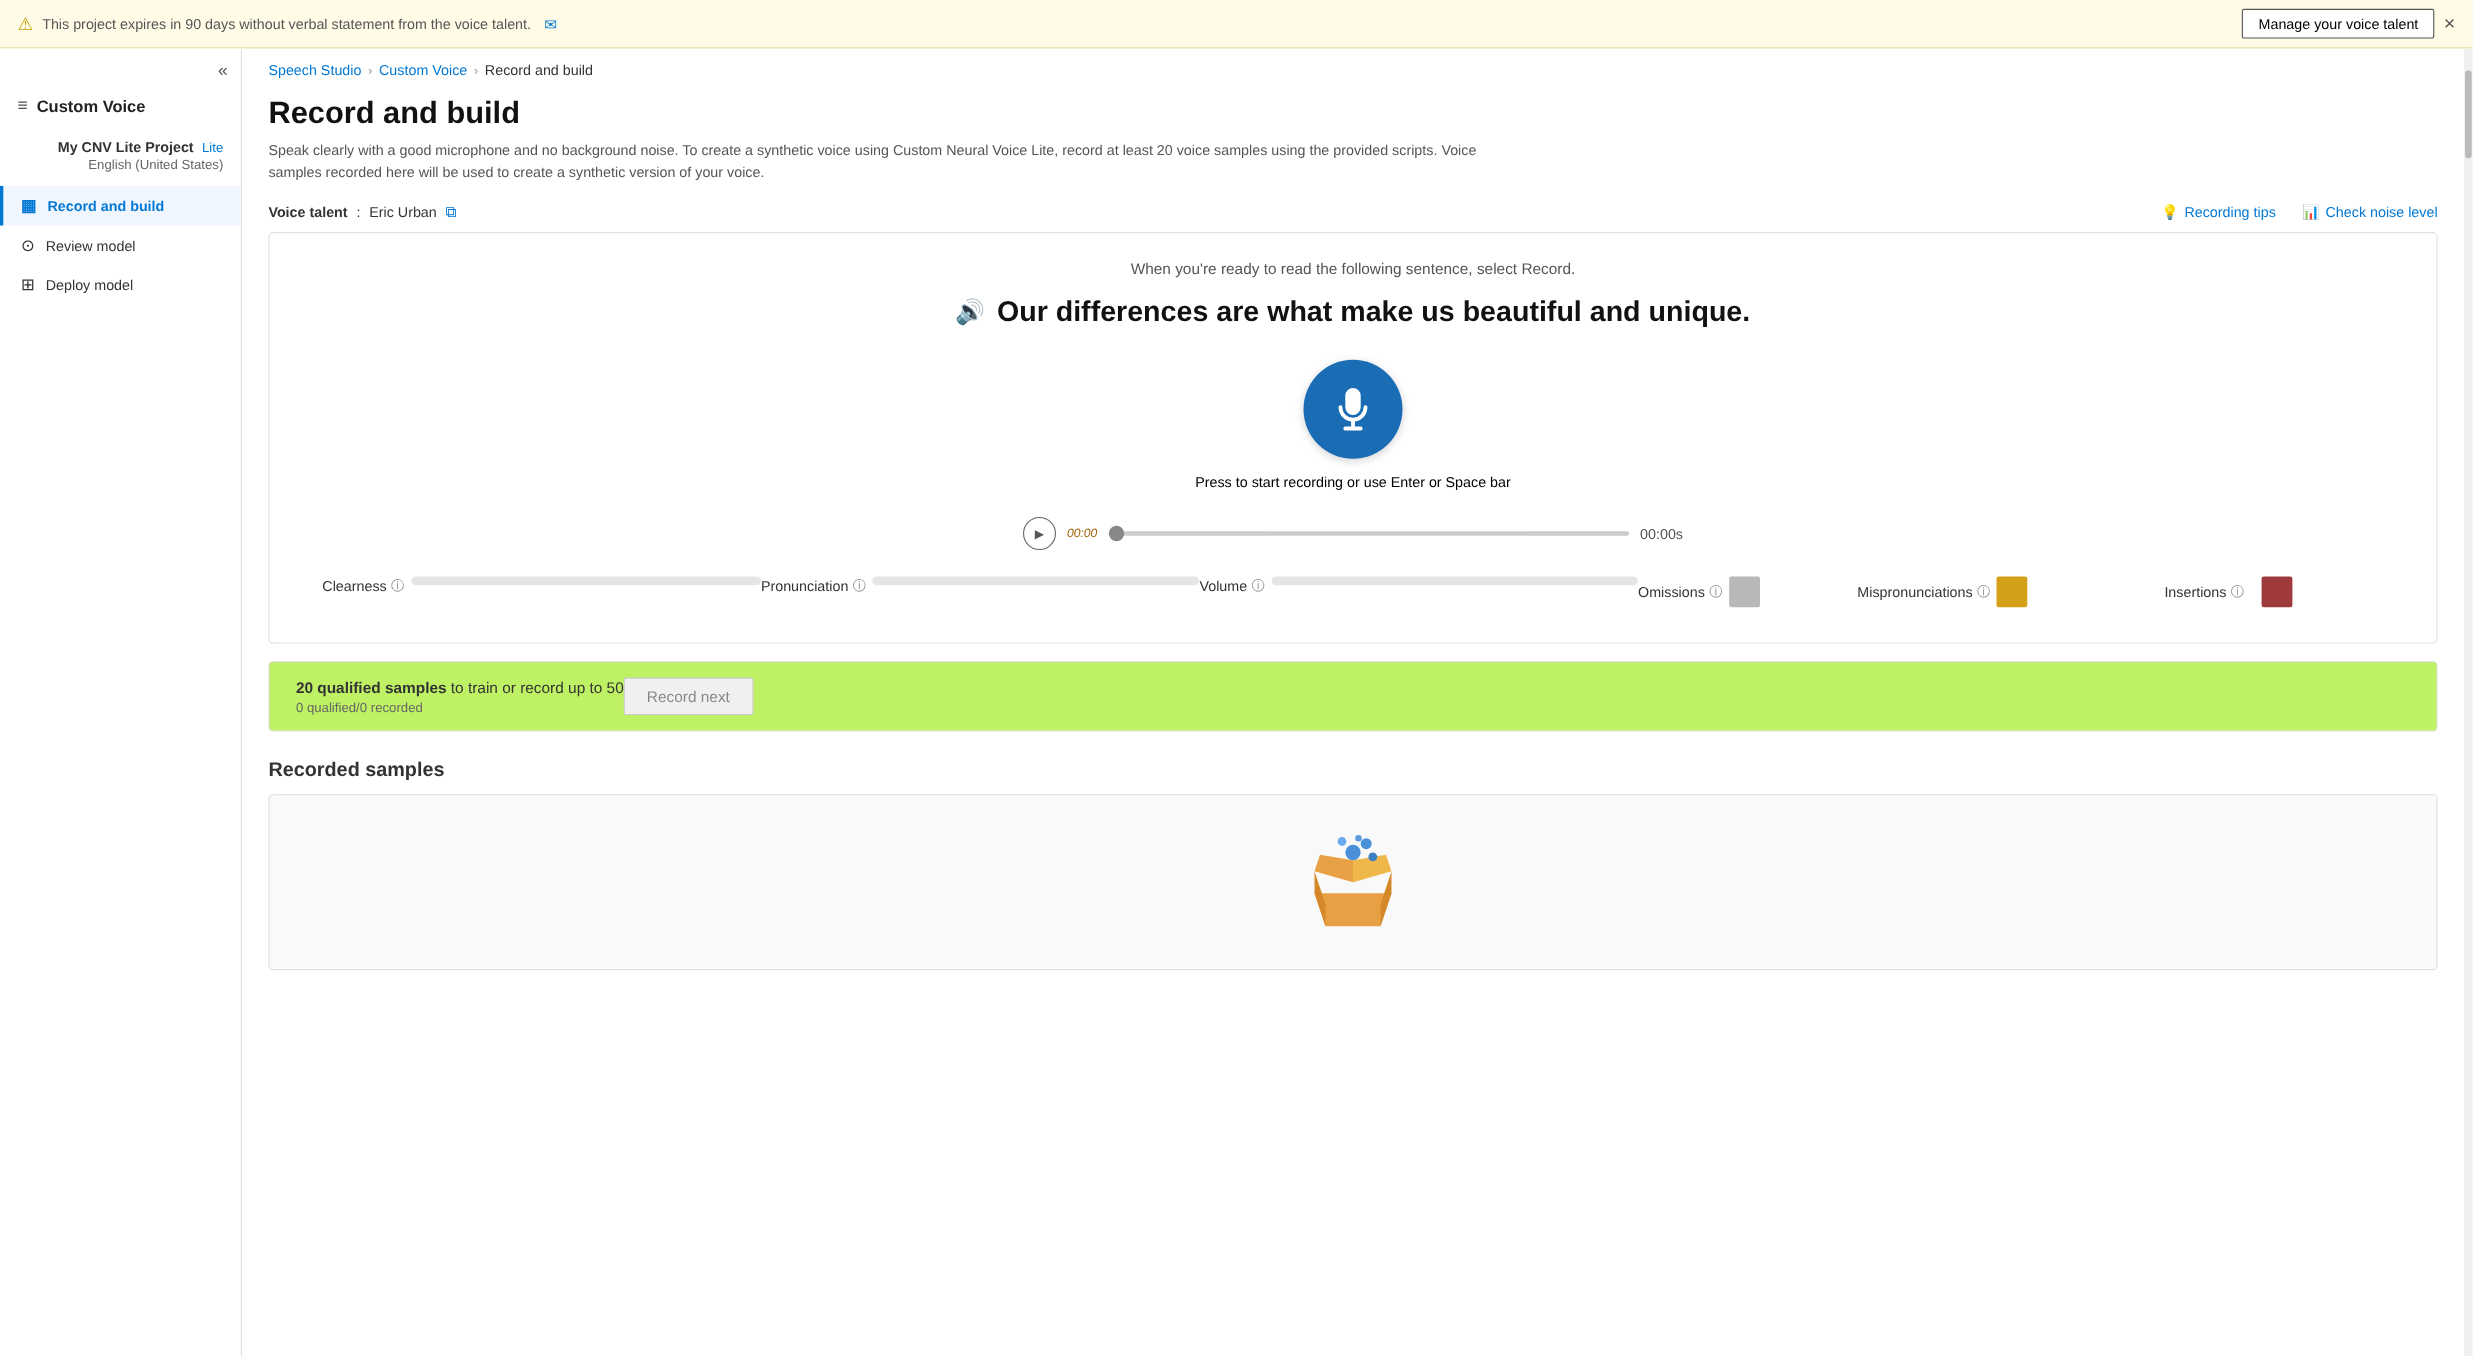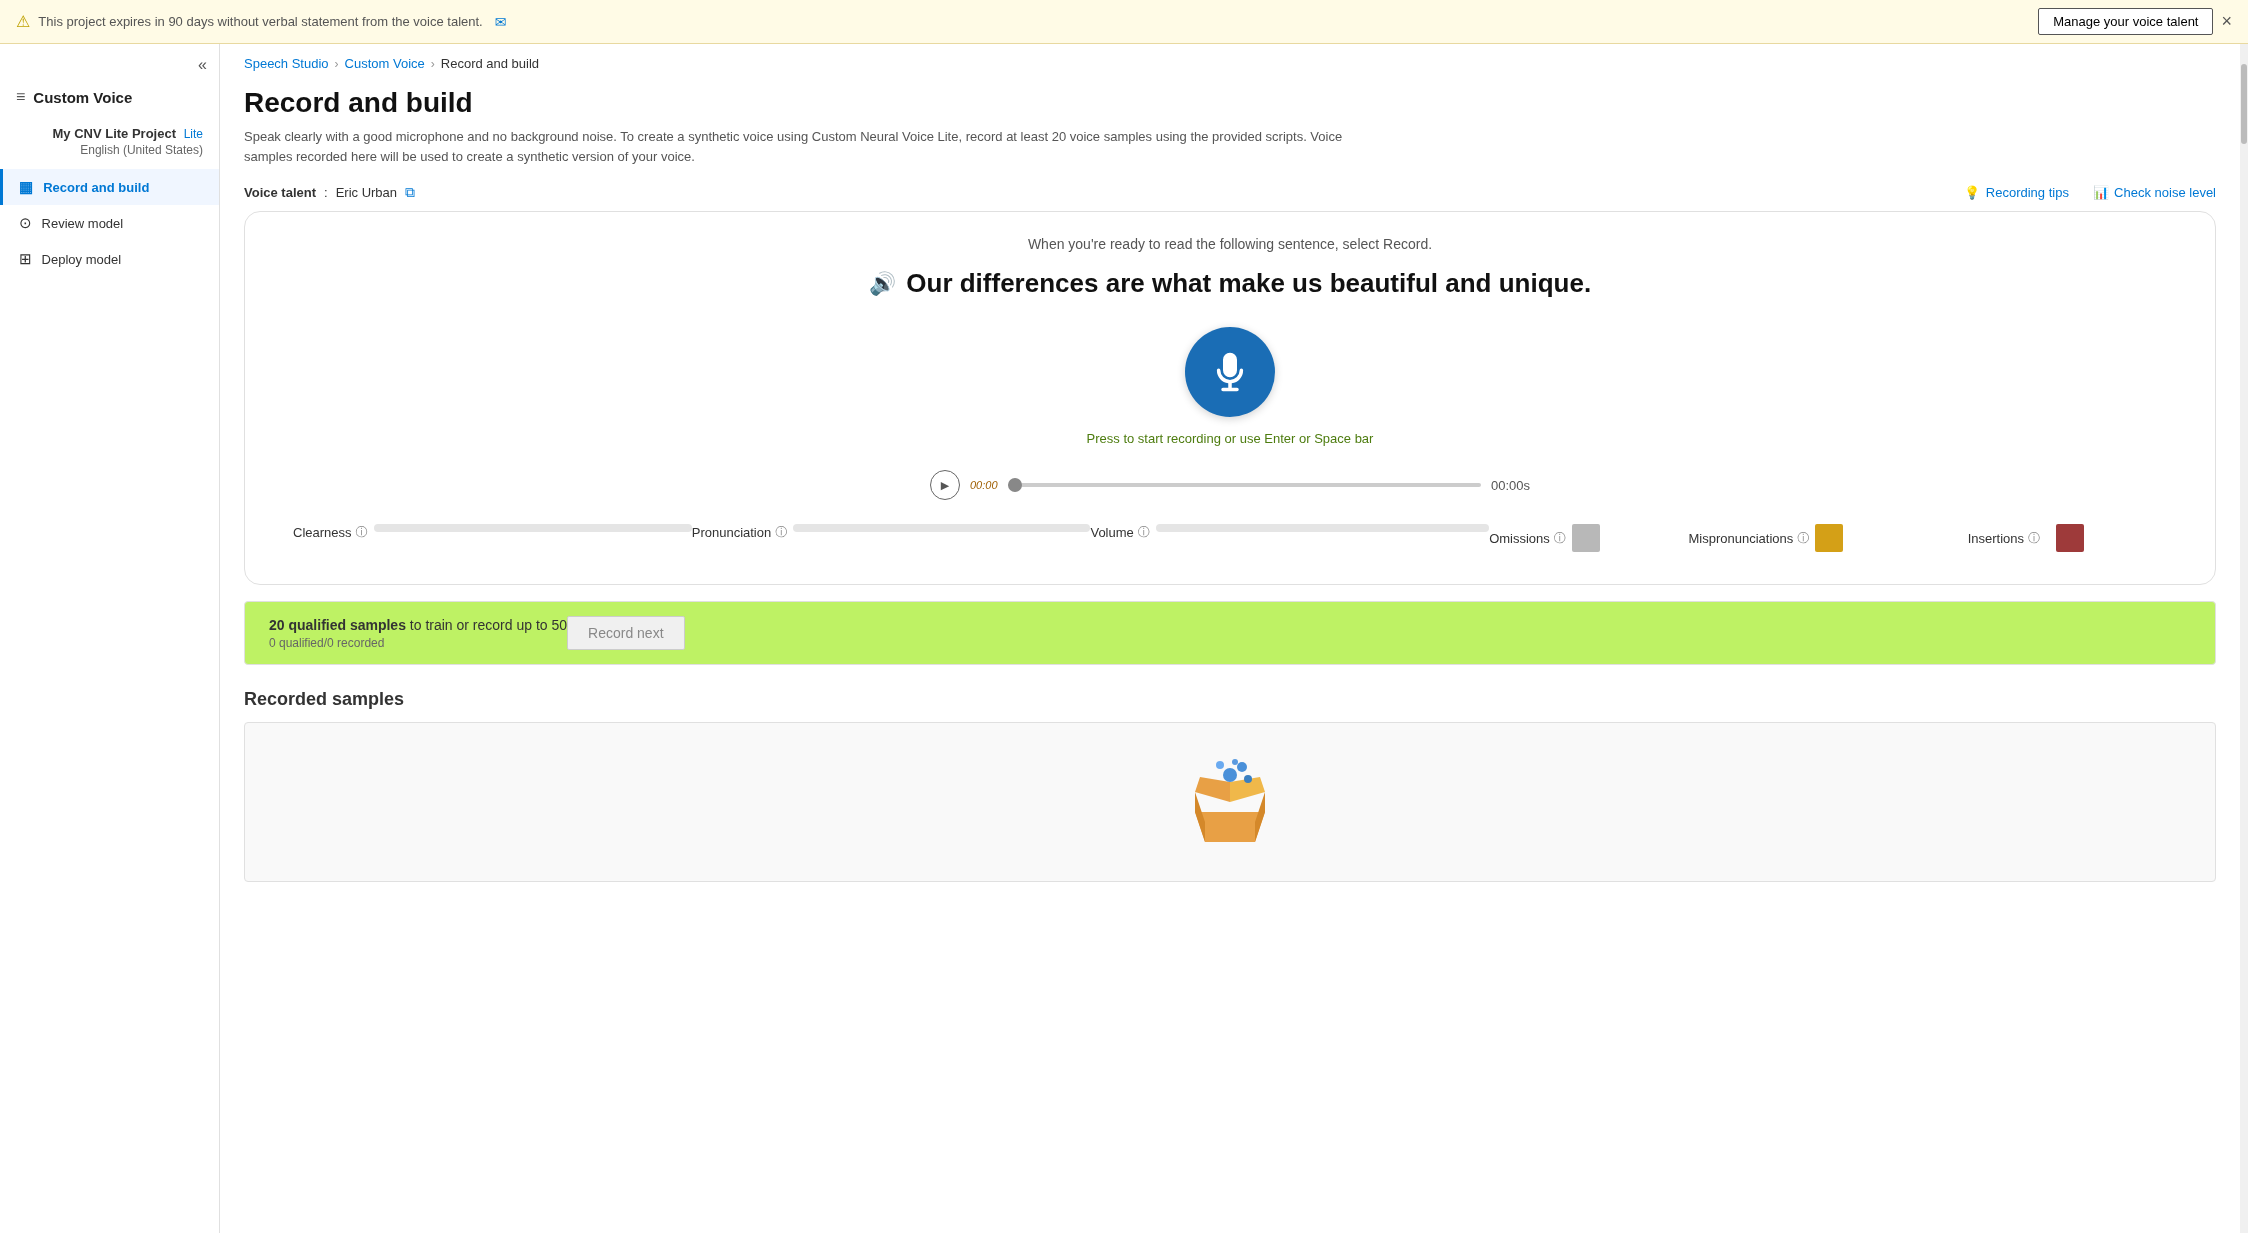--- a/index.html
+++ b/index.html
@@ -122,21 +122,21 @@
     .voice-talent-label { font-weight: 600; }
     .voice-talent-name { color: #333; }
     .voice-talent-copy { color: #0078d4; cursor: pointer; font-size: 14px; }
     .voice-talent-right { display: flex; align-items: center; gap: 24px; font-size: 13px; color: #0078d4; cursor: pointer; }
     .tips-item, .noise-item { display: flex; align-items: center; gap: 5px; }
 
     
     .recording-card {
       margin: 0 24px 16px;
       border: 1px solid #e0e0e0;
-      border-radius: 16px;
+      border-radius: 4px;
       background: #fff;
       padding: 24px 32px 32px;
     }
     .recording-prompt {
       text-align: center;
       color: #555;
       font-size: 14px;
       margin-bottom: 16px;
     }
     .recording-sentence {
@@ -166,21 +166,21 @@
       border-radius: 50%;
       background: #1a6db5;
       border: none;
       cursor: pointer;
       display: flex;
       align-items: center;
       justify-content: center;
       box-shadow: 0 2px 8px rgba(0,0,0,0.18);
     }
     .mic-icon-svg { width: 42px; height: 42px; fill: #fff; }
-    .mic-hint { font-size: 13px; color: #4d7c0f; }
+    .mic-hint { font-size: 13px; color: #000000; }
 
     
     .audio-player {
       display: flex;
       align-items: center;
       gap: 10px;
       margin: 0 auto;
       width: 600px;
       max-width: 100%;
     }

